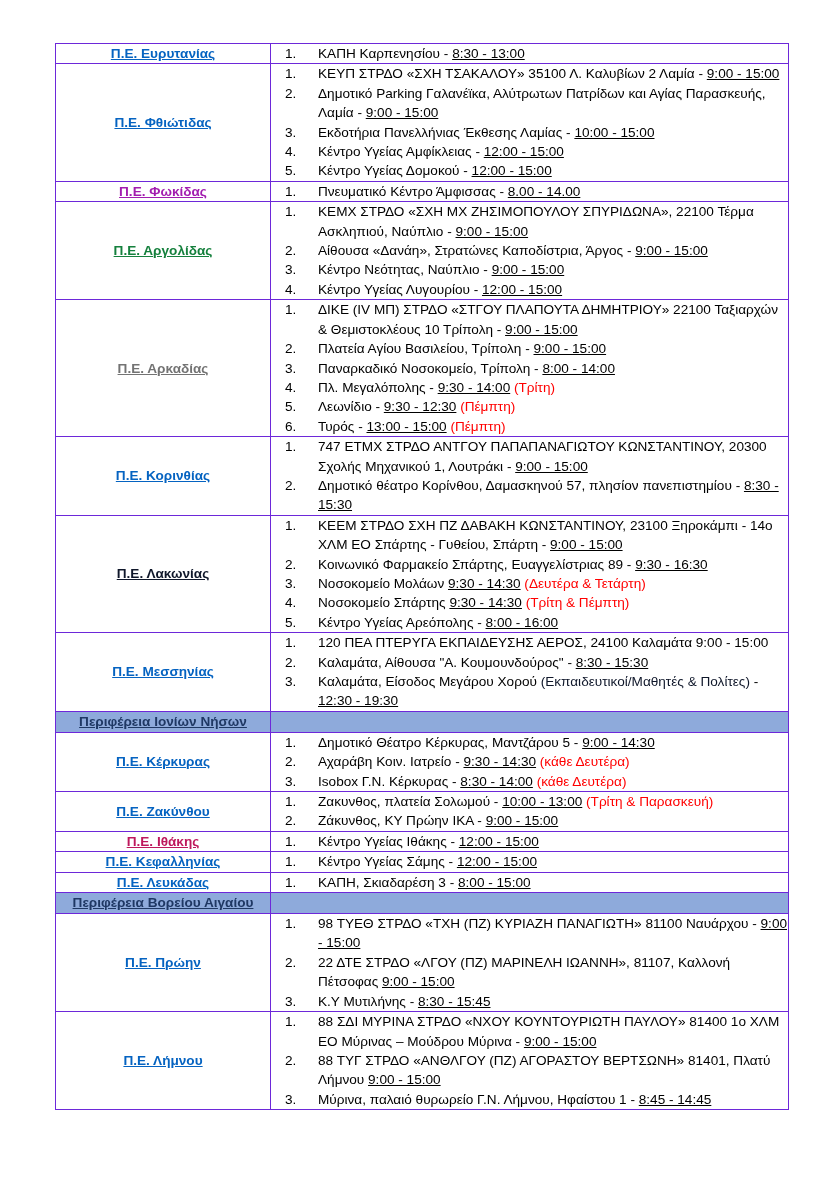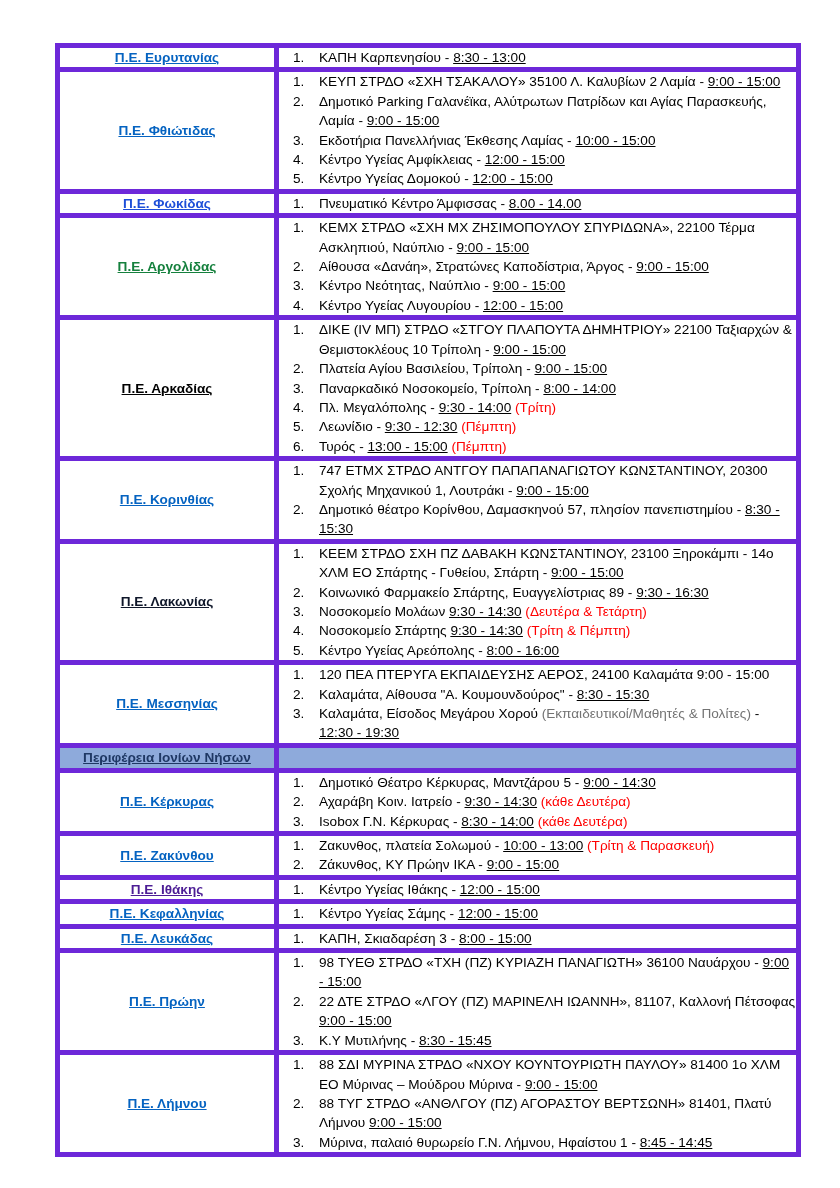--- a/index.html
+++ b/index.html
@@ -16,21 +16,21 @@
   }
   table.doc-table {
     position: absolute;
     left: 55px;
     top: 43px;
     width: 731px;
     border-collapse: collapse;
     table-layout: fixed;
   }
   table.doc-table td {
-    border: 5px solid #6d28d9;
+    border: 1px solid #6d28d9;
     font-size: 13.6px;
     line-height: 19.4px;
     color: #000000;
     vertical-align: middle;
     padding: 0;
   }
   td.region-cell {
     width: 214px;
     text-align: center;
     padding: 1px 2px;
@@ -54,21 +54,21 @@
   }
   .loc-item {
     display: flex;
     align-items: flex-start;
   }
   .loc-num {
     flex: 0 0 40px;
     box-sizing: border-box;
     padding-left: 14px;
   }
-  .loc-text { flex: 1 1 auto; }
+  .loc-text { flex: 1 1 auto; margin-left: 7px; }
   .seg-time { text-decoration: underline; }
 </style>
 </head>
 <body>
 
 <table class="doc-table">
   <tbody>
       <tr>
         <td class="region-cell"><span class="region-link" style="color: rgb(5, 99, 193);">Π.Ε. Ευρυτανίας</span></td>
         <td class="loc-cell">
@@ -97,21 +97,21 @@
             <span class="loc-num">4.</span>
             <span class="loc-text"><span>Κέντρο Υγείας Αμφίκλειας - </span><span class="seg-time">12:00 - 15:00</span></span>
           </div>
           <div class="loc-item">
             <span class="loc-num">5.</span>
             <span class="loc-text"><span>Κέντρο Υγείας Δομοκού - </span><span class="seg-time">12:00 - 15:00</span></span>
           </div>
         </td>
       </tr>
       <tr>
-        <td class="region-cell"><span class="region-link" style="color: #1d4ed8;">Π.Ε. Φωκίδας</span></td>
+        <td class="region-cell"><span class="region-link" style="color: #a21caf;">Π.Ε. Φωκίδας</span></td>
         <td class="loc-cell">
           <div class="loc-item">
             <span class="loc-num">1.</span>
             <span class="loc-text"><span>Πνευματικό Κέντρο Άμφισσας - </span><span class="seg-time">8.00 - 14.00</span></span>
           </div>
         </td>
       </tr>
       <tr>
         <td class="region-cell"><span class="region-link" style="color: #15803d;">Π.Ε. Αργολίδας</span></td>
         <td class="loc-cell">
@@ -127,21 +127,21 @@
             <span class="loc-num">3.</span>
             <span class="loc-text"><span>Κέντρο Νεότητας, Ναύπλιο - </span><span class="seg-time">9:00 - 15:00</span></span>
           </div>
           <div class="loc-item">
             <span class="loc-num">4.</span>
             <span class="loc-text"><span>Κέντρο Υγείας Λυγουρίου - </span><span class="seg-time">12:00 - 15:00</span></span>
           </div>
         </td>
       </tr>
       <tr>
-        <td class="region-cell"><span class="region-link" style="color: #000000;">Π.Ε. Αρκαδίας</span></td>
+        <td class="region-cell"><span class="region-link" style="color: #737373;">Π.Ε. Αρκαδίας</span></td>
         <td class="loc-cell">
           <div class="loc-item">
             <span class="loc-num">1.</span>
             <span class="loc-text"><span>ΔΙΚΕ (IV ΜΠ) ΣΤΡΔΟ «ΣΤΓΟΥ ΠΛΑΠΟΥΤΑ ΔΗΜΗΤΡΙΟΥ» 22100 Ταξιαρχών &amp; Θεμιστοκλέους 10 Τρίπολη - </span><span class="seg-time">9:00 - 15:00</span></span>
           </div>
           <div class="loc-item">
             <span class="loc-num">2.</span>
             <span class="loc-text"><span>Πλατεία Αγίου Βασιλείου, Τρίπολη - </span><span class="seg-time">9:00 - 15:00</span></span>
           </div>
           <div class="loc-item">
@@ -206,21 +206,21 @@
           <div class="loc-item">
             <span class="loc-num">1.</span>
             <span class="loc-text"><span>120 ΠΕΑ ΠΤΕΡΥΓΑ ΕΚΠΑΙΔΕΥΣΗΣ ΑΕΡΟΣ, 24100 Καλαμάτα 9:00 - 15:00</span></span>
           </div>
           <div class="loc-item">
             <span class="loc-num">2.</span>
             <span class="loc-text"><span>Καλαμάτα, Αίθουσα "Α. Κουμουνδούρος" - </span><span class="seg-time">8:30 - 15:30</span></span>
           </div>
           <div class="loc-item">
             <span class="loc-num">3.</span>
-            <span class="loc-text"><span>Καλαμάτα, Είσοδος Μεγάρου Χορού </span><span style="color: #737373;">(Εκπαιδευτικοί/Μαθητές &amp; Πολίτες)</span><span> - </span><span class="seg-time">12:30 - 19:30</span></span>
+            <span class="loc-text"><span>Καλαμάτα, Είσοδος Μεγάρου Χορού </span><span style="color: #0f172a;">(Εκπαιδευτικοί/Μαθητές &amp; Πολίτες)</span><span> - </span><span class="seg-time">12:30 - 19:30</span></span>
           </div>
         </td>
       </tr>
       <tr class="band-row">
         <td class="region-cell" style="background: rgb(142, 170, 219); text-align: center;"><span class="band-title" style="color: rgb(31, 56, 100);">Περιφέρεια Ιονίων Νήσων</span></td>
         <td class="loc-cell" style="background: rgb(142, 170, 219);"></td>
       </tr>
       <tr>
         <td class="region-cell"><span class="region-link" style="color: rgb(5, 99, 193);">Π.Ε. Κέρκυρας</span></td>
         <td class="loc-cell">
@@ -245,21 +245,21 @@
             <span class="loc-num">1.</span>
             <span class="loc-text"><span>Ζακυνθος, πλατεία Σολωμού - </span><span class="seg-time">10:00 - 13:00</span><span style="color: rgb(255, 0, 0);"> (Τρίτη &amp; Παρασκευή)</span></span>
           </div>
           <div class="loc-item">
             <span class="loc-num">2.</span>
             <span class="loc-text"><span>Ζάκυνθος, ΚΥ Πρώην ΙΚΑ - </span><span class="seg-time">9:00 - 15:00</span></span>
           </div>
         </td>
       </tr>
       <tr>
-        <td class="region-cell"><span class="region-link" style="color: #4c1d95;">Π.Ε. Ιθάκης</span></td>
+        <td class="region-cell"><span class="region-link" style="color: #be185d;">Π.Ε. Ιθάκης</span></td>
         <td class="loc-cell">
           <div class="loc-item">
             <span class="loc-num">1.</span>
             <span class="loc-text"><span>Κέντρο Υγείας Ιθάκης - </span><span class="seg-time">12:00 - 15:00</span></span>
           </div>
         </td>
       </tr>
       <tr>
         <td class="region-cell"><span class="region-link" style="color: rgb(5, 99, 193);">Π.Ε. Κεφαλληνίας</span></td>
         <td class="loc-cell">
@@ -271,26 +271,30 @@
       </tr>
       <tr>
         <td class="region-cell"><span class="region-link" style="color: rgb(5, 99, 193);">Π.Ε. Λευκάδας</span></td>
         <td class="loc-cell">
           <div class="loc-item">
             <span class="loc-num">1.</span>
             <span class="loc-text"><span>ΚΑΠΗ, Σκιαδαρέση 3 - </span><span class="seg-time">8:00 - 15:00</span></span>
           </div>
         </td>
       </tr>
+      <tr class="band-row">
+        <td class="region-cell" style="background: rgb(142, 170, 219);"><span class="band-title" style="color: rgb(31, 56, 100);">Περιφέρεια Βορείου Αιγαίου</span></td>
+        <td class="loc-cell" style="background: rgb(142, 170, 219);"></td>
+      </tr>
       <tr>
         <td class="region-cell"><span class="region-link" style="color: rgb(5, 99, 193);">Π.Ε. Πρώην</span></td>
         <td class="loc-cell">
           <div class="loc-item">
             <span class="loc-num">1.</span>
-            <span class="loc-text"><span>98 ΤΥΕΘ ΣΤΡΔΟ «ΤΧΗ (ΠΖ) ΚΥΡΙΑΖΗ ΠΑΝΑΓΙΩΤΗ» 36100 Ναυάρχου - </span><span class="seg-time">9:00 - 15:00</span></span>
+            <span class="loc-text"><span>98 ΤΥΕΘ ΣΤΡΔΟ «ΤΧΗ (ΠΖ) ΚΥΡΙΑΖΗ ΠΑΝΑΓΙΩΤΗ» 81100 Ναυάρχου - </span><span class="seg-time">9:00 - 15:00</span></span>
           </div>
           <div class="loc-item">
             <span class="loc-num">2.</span>
             <span class="loc-text"><span>22 ΔΤΕ ΣΤΡΔΟ «ΛΓΟΥ (ΠΖ) ΜΑΡΙΝΕΛΗ ΙΩΑΝΝΗ», 81107, Καλλονή Πέτσοφας </span><span class="seg-time">9:00 - 15:00</span></span>
           </div>
           <div class="loc-item">
             <span class="loc-num">3.</span>
             <span class="loc-text"><span>Κ.Υ Μυτιλήνης - </span><span class="seg-time">8:30 - 15:45</span></span>
           </div>
         </td>

